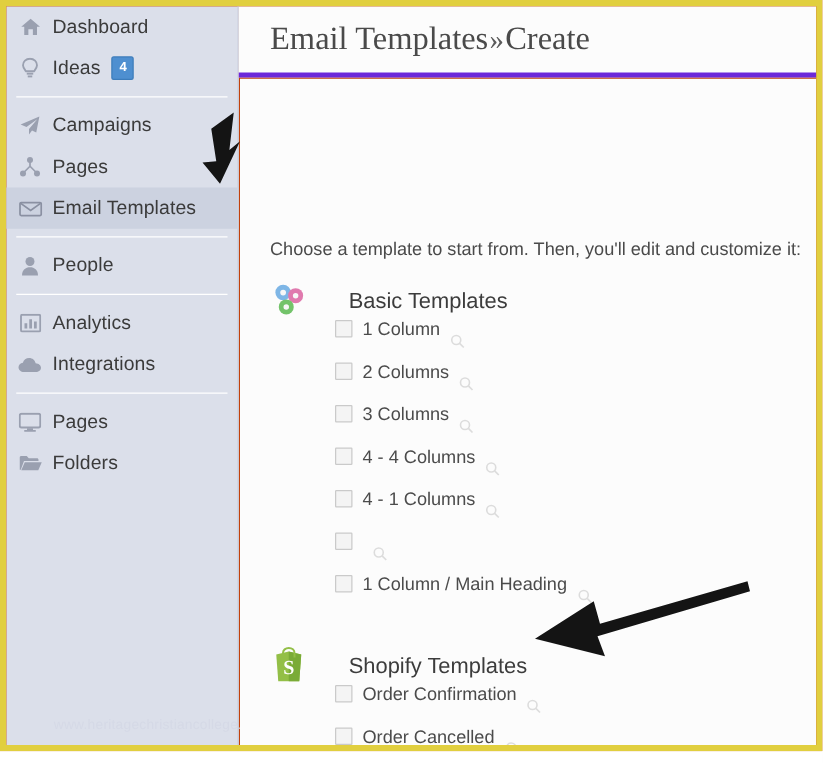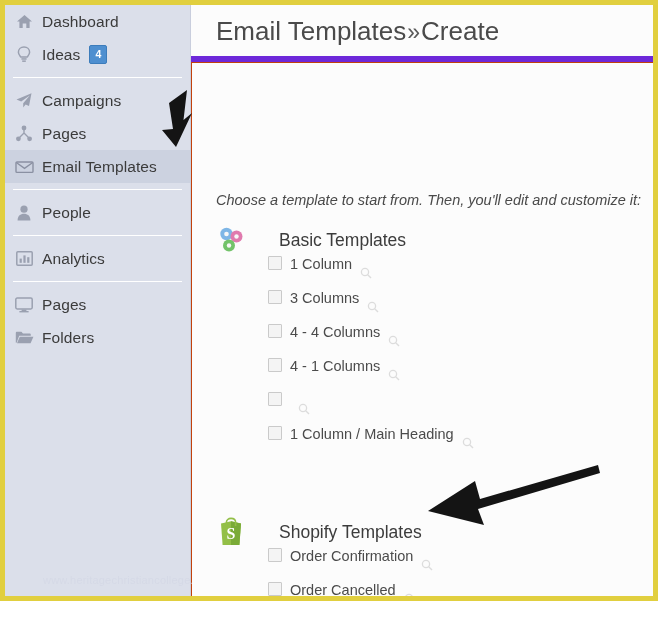--- a/index.html
+++ b/index.html
@@ -95,22 +95,23 @@
   }
 
   
   #header {
     position: absolute;
     left: 186px;
     top: 0;
     right: 0;
     height: 57px;
     background: #fcfcfc;
-    border-bottom: 6px solid #6d28d9;
+    border-bottom: 4px solid #6d28d9;
     box-sizing: border-box;
+    font-family: Liberation Serif, serif;
   }
   #header-title {
     position: absolute;
     left: 25px;
     top: 11px;
     font-size: 26px;
     color: #4a4a4a;
     white-space: nowrap;
   }
   #header-title .sep {
@@ -128,21 +129,20 @@
     bottom: 0;
     background: #fcfcfc;
   }
   #intro {
     position: absolute;
     left: 24px;
     top: 129px;
     font-size: 14.5px;
     color: #4a4a4a;
     white-space: nowrap;
-    font-style: italic;
   }
   .group {
     position: absolute;
     left: 24px;
   }
   .group-header {
     display: flex;
     align-items: center;
     height: 32px;
     gap: 17px;
@@ -281,20 +281,28 @@
         <div class="nav-item">
           <span class="nav-icon">
             <svg width="17" height="15" viewBox="0 0 17 15">
               <rect x="0.8" y="0.8" width="15.4" height="13.4" rx="1" fill="none" stroke="#9aa0b0" stroke-width="1.5"></rect>
               <rect x="3.6" y="7.6" width="2.2" height="4.2" fill="#9aa0b0"></rect>
               <rect x="7.4" y="4.4" width="2.2" height="7.4" fill="#9aa0b0"></rect>
               <rect x="11.2" y="6.2" width="2.2" height="5.6" fill="#9aa0b0"></rect>
             </svg>
           </span>
           <span class="nav-label">Analytics</span>
+        </div>
+        <div class="nav-item">
+          <span class="nav-icon">
+            <svg width="20" height="14" viewBox="0 0 20 14">
+              <path d="M5.2 12.6 C2.6 12.6 0.8 10.9 0.8 8.8 C0.8 6.9 2.3 5.3 4.3 5.1 C4.9 2.9 6.9 1.4 9.3 1.4 C11.9 1.4 14.1 3.2 14.5 5.6 C16.9 5.7 18.8 7.3 18.8 9.2 C18.8 11.1 17 12.6 14.6 12.6 Z" fill="#9aa0b0"></path>
+            </svg>
+          </span>
+          <span class="nav-label">Integrations</span>
         </div>
       </div>
 
       <div class="nav-divider"></div>
 
       <div class="nav-group">
         <div class="nav-item">
           <span class="nav-icon">
             <svg width="18" height="16" viewBox="0 0 18 16">
               <rect x="0.8" y="1" width="16.4" height="11" rx="1.4" fill="none" stroke="#9aa0b0" stroke-width="1.5"></rect>
@@ -355,20 +363,30 @@
         <span class="tpl-label">1 Column</span>
         <span class="tpl-zoom">
           <svg width="12" height="12" viewBox="0 0 12 12">
               <circle cx="5" cy="5" r="3.6" fill="none" stroke="#8d8d8d" stroke-width="1.3"></circle>
               <path d="M7.7 7.7 L11 11" stroke="#8d8d8d" stroke-width="1.4"></path>
             </svg>
         </span>
       </div>
       <div class="tpl-row">
         <span class="tpl-check"></span>
+        <span class="tpl-label">2 Columns</span>
+        <span class="tpl-zoom">
+          <svg width="12" height="12" viewBox="0 0 12 12">
+              <circle cx="5" cy="5" r="3.6" fill="none" stroke="#8d8d8d" stroke-width="1.3"></circle>
+              <path d="M7.7 7.7 L11 11" stroke="#8d8d8d" stroke-width="1.4"></path>
+            </svg>
+        </span>
+      </div>
+      <div class="tpl-row">
+        <span class="tpl-check"></span>
         <span class="tpl-label">3 Columns</span>
         <span class="tpl-zoom">
           <svg width="12" height="12" viewBox="0 0 12 12">
               <circle cx="5" cy="5" r="3.6" fill="none" stroke="#8d8d8d" stroke-width="1.3"></circle>
               <path d="M7.7 7.7 L11 11" stroke="#8d8d8d" stroke-width="1.4"></path>
             </svg>
         </span>
       </div>
       <div class="tpl-row">
         <span class="tpl-check"></span>

